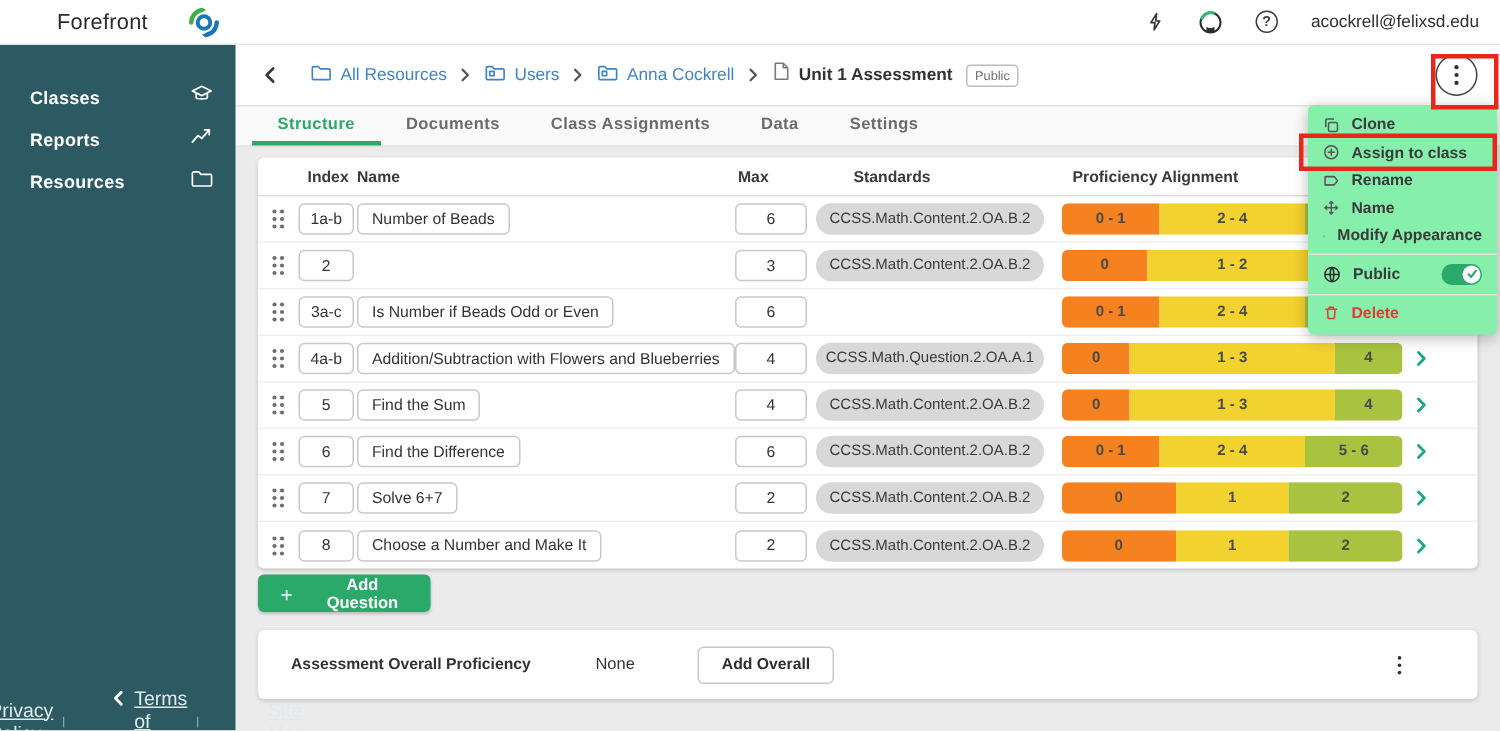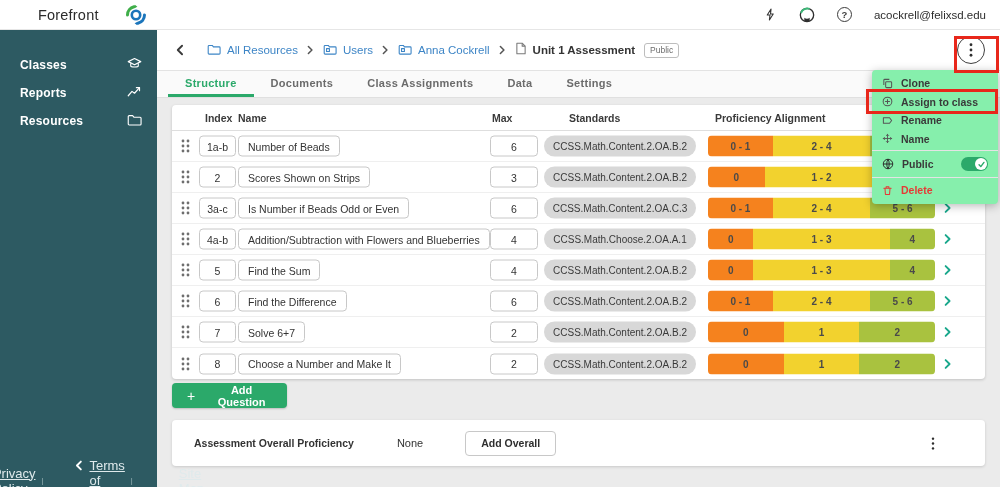--- a/index.html
+++ b/index.html
@@ -256,21 +256,20 @@
   <div class="trow">
     <svg class="cellabs drag" width="9" height="14" viewBox="0 0 9 14" fill="#6e6e6e">
       <circle cx="2" cy="2" r="1.4"></circle>
             <circle cx="7" cy="2" r="1.4"></circle>
             <circle cx="2" cy="7" r="1.4"></circle>
             <circle cx="7" cy="7" r="1.4"></circle>
             <circle cx="2" cy="12" r="1.4"></circle>
             <circle cx="7" cy="12" r="1.4"></circle>
     </svg>
     <span class="cellabs cell-input idx">2</span>
-    <span class="cellabs cell-input nameb">Scores Shown on Strips</span>
     <span class="cellabs cell-input maxb">3</span>
     <span class="cellabs pill">CCSS.Math.Content.2.OA.B.2</span>
     <span class="cellabs bar">
       <span class="seg" style="flex:1;background:#f5821e">0</span>
             <span class="seg" style="flex:2;background:#f2d22e">1 - 2</span>
             <span class="seg" style="flex:1;background:#a9c23f">3</span>
     </span>
     <svg class="cellabs chev" width="8" height="11" viewBox="0 0 10 14" fill="none" stroke="#1aa88c" stroke-width="2.4" stroke-linecap="round" stroke-linejoin="round">
             <path d="M2 2l5 5-5 5"></path>
           </svg>
@@ -280,21 +279,20 @@
       <circle cx="2" cy="2" r="1.4"></circle>
             <circle cx="7" cy="2" r="1.4"></circle>
             <circle cx="2" cy="7" r="1.4"></circle>
             <circle cx="7" cy="7" r="1.4"></circle>
             <circle cx="2" cy="12" r="1.4"></circle>
             <circle cx="7" cy="12" r="1.4"></circle>
     </svg>
     <span class="cellabs cell-input idx">3a-c</span>
     <span class="cellabs cell-input nameb">Is Number if Beads Odd or Even</span>
     <span class="cellabs cell-input maxb">6</span>
-    <span class="cellabs pill">CCSS.Math.Content.2.OA.C.3</span>
     <span class="cellabs bar">
       <span class="seg" style="flex:2;background:#f5821e">0 - 1</span>
             <span class="seg" style="flex:3;background:#f2d22e">2 - 4</span>
             <span class="seg" style="flex:2;background:#a9c23f">5 - 6</span>
     </span>
     <svg class="cellabs chev" width="8" height="11" viewBox="0 0 10 14" fill="none" stroke="#1aa88c" stroke-width="2.4" stroke-linecap="round" stroke-linejoin="round">
             <path d="M2 2l5 5-5 5"></path>
           </svg>
   </div>
   <div class="trow">
@@ -302,21 +300,21 @@
       <circle cx="2" cy="2" r="1.4"></circle>
             <circle cx="7" cy="2" r="1.4"></circle>
             <circle cx="2" cy="7" r="1.4"></circle>
             <circle cx="7" cy="7" r="1.4"></circle>
             <circle cx="2" cy="12" r="1.4"></circle>
             <circle cx="7" cy="12" r="1.4"></circle>
     </svg>
     <span class="cellabs cell-input idx">4a-b</span>
     <span class="cellabs cell-input nameb">Addition/Subtraction with Flowers and Blueberries</span>
     <span class="cellabs cell-input maxb">4</span>
-    <span class="cellabs pill">CCSS.Math.Choose.2.OA.A.1</span>
+    <span class="cellabs pill">CCSS.Math.Question.2.OA.A.1</span>
     <span class="cellabs bar">
       <span class="seg" style="flex:1;background:#f5821e">0</span>
             <span class="seg" style="flex:3;background:#f2d22e">1 - 3</span>
             <span class="seg" style="flex:1;background:#a9c23f">4</span>
     </span>
     <svg class="cellabs chev" width="8" height="11" viewBox="0 0 10 14" fill="none" stroke="#1aa88c" stroke-width="2.4" stroke-linecap="round" stroke-linejoin="round">
             <path d="M2 2l5 5-5 5"></path>
           </svg>
   </div>
   <div class="trow">
@@ -449,20 +447,29 @@
         </svg>
       <span>Rename</span>
     </div>
     <div class="mi">
       <svg width="11" height="11" viewBox="0 0 24 24" fill="none" stroke="#555" stroke-width="2" stroke-linecap="round" stroke-linejoin="round">
           <path d="M12 3v18M3 12h18"></path>
           <path d="M9.5 5.5 12 3l2.5 2.5M9.5 18.5 12 21l2.5-2.5M5.5 9.5 3 12l2.5 2.5M18.5 9.5 21 12l-2.5 2.5"></path>
         </svg>
       <span>Name</span>
     </div>
+    <div class="mi">
+      <svg width="11" height="11" viewBox="0 0 24 24" fill="none" stroke="#555" stroke-width="2">
+          <path d="M12 3a9 9 0 1 0 0 18c1.6 0 2.1-1.1 1.5-2.1-.6-1 .1-2.1 1.6-2.1H17a4.2 4.2 0 0 0 4.2-4.2C21.2 7.4 17 3 12 3z"></path>
+          <circle cx="7.5" cy="10.5" r="1.1" fill="#555"></circle>
+          <circle cx="12" cy="7.3" r="1.1" fill="#555"></circle>
+          <circle cx="16.5" cy="10.5" r="1.1" fill="#555"></circle>
+        </svg>
+      <span>Modify Appearance</span>
+    </div>
     <div class="mdiv"></div>
     <div class="mi public">
       <svg width="12" height="12" viewBox="0 0 24 24" fill="none" stroke="#2b2b2b" stroke-width="2">
           <circle cx="12" cy="12" r="9.5"></circle>
           <path d="M2.5 12h19M12 2.5c3.2 3 3.2 16 0 19M12 2.5c-3.2 3-3.2 16 0 19"></path>
         </svg>
       <span>Public</span>
       <span class="toggle">
         <span class="knob">
           <svg width="7" height="7" viewBox="0 0 10 10" fill="none" stroke="#2ba96a" stroke-width="2" stroke-linecap="round" stroke-linejoin="round">

